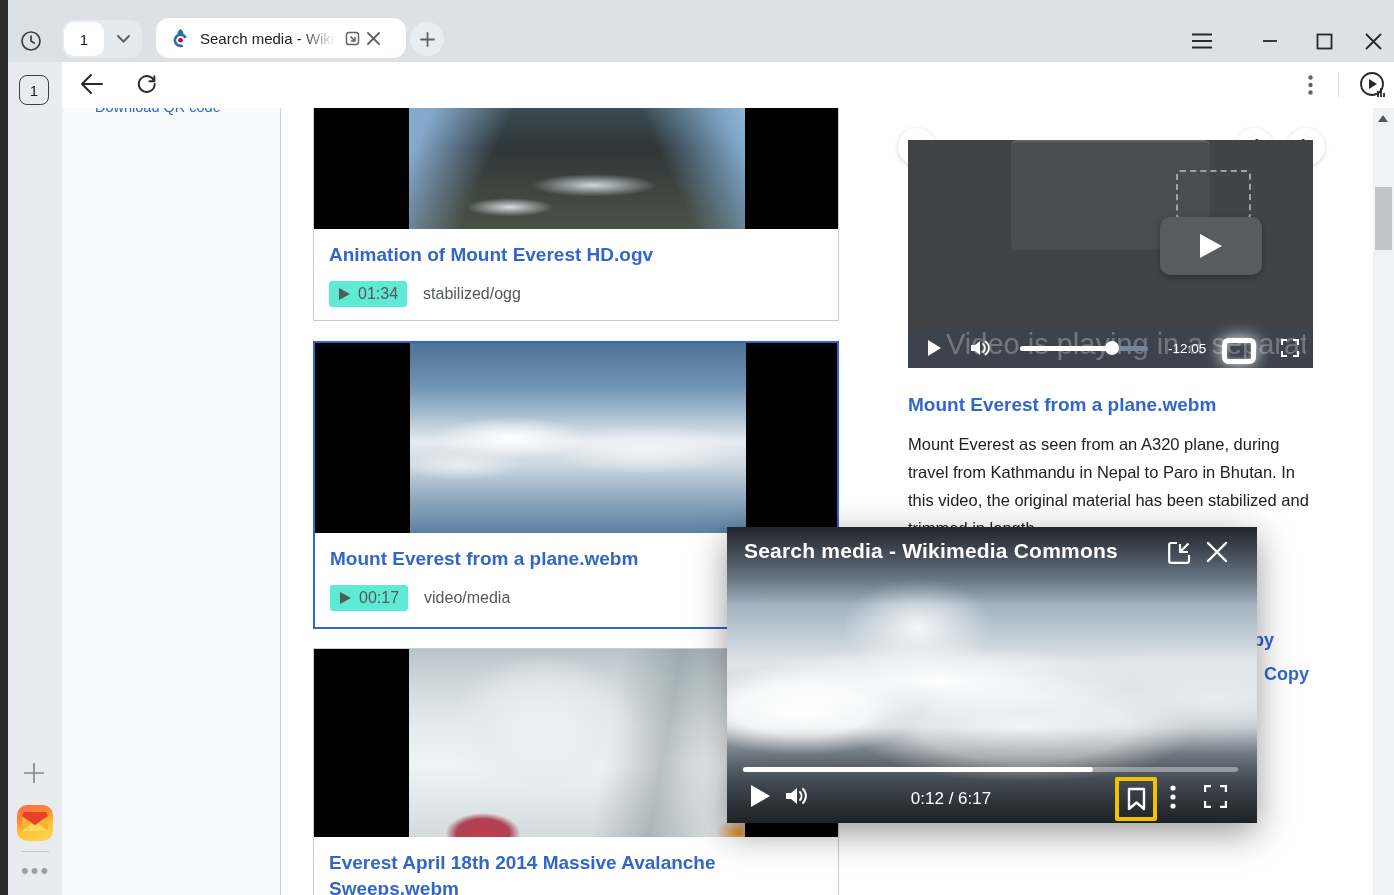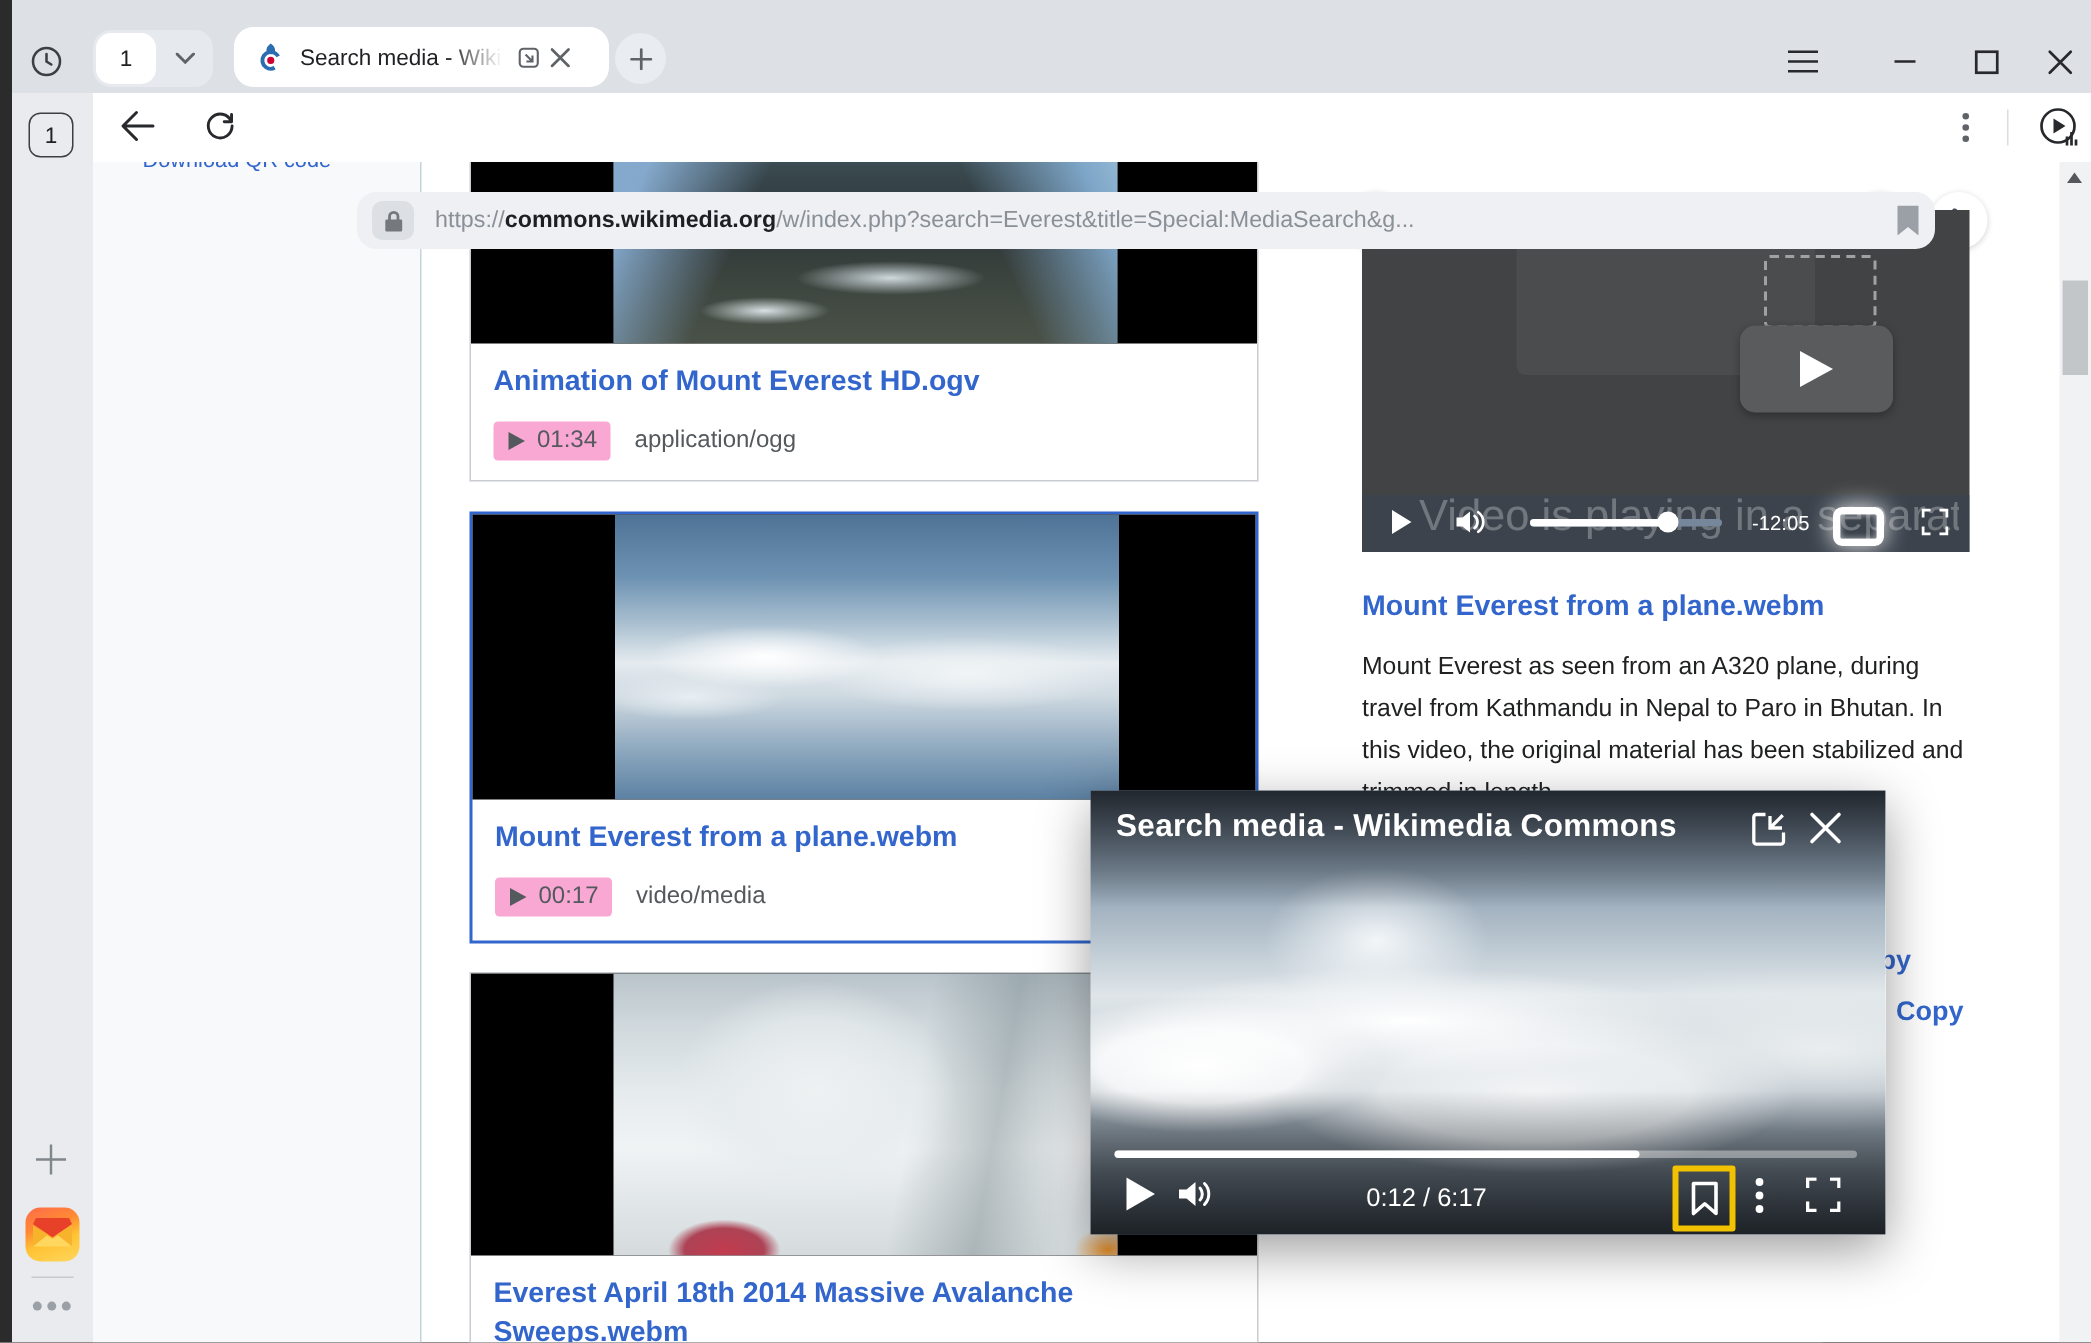--- a/index.html
+++ b/index.html
@@ -37,21 +37,21 @@
   .mw-sidebar{left:0;top:0;width:219px;height:787px;background:#f8f9fa;border-right:1px solid #c4d3de;}
   .qr-link{left:33px;top:-9px;font-size:14.5px;color:#3366cc;white-space:nowrap;}
 
   .card{left:251px;width:526px;background:#fff;border:1px solid #c8ccd1;}
   .card.selected{border:2px solid #3366cc;}
   .thumb{position:relative;width:100%;background:#000;overflow:hidden;}
   .thumb-img{position:absolute;top:0;left:95px;width:336px;height:100%;}
   .card-info{padding:13px 15px 0 15px;}
   .card-title{font-size:19px;font-weight:bold;color:#3366cc;line-height:26px;}
   .meta-row{display:flex;align-items:center;margin-top:13px;}
-  .dur-badge{display:flex;align-items:center;background:#f9a8d4;border-radius:3px;padding:4px 9px;color:#54595d;font-size:16px;}
+  .dur-badge{display:flex;align-items:center;background:#5eead4;border-radius:3px;padding:4px 9px;color:#54595d;font-size:16px;}
   .dur-badge svg{margin-right:7px;}
   .mime{margin-left:16px;color:#54595d;font-size:16px;}
 
   
   .circle-btn{width:38px;height:38px;border-radius:50%;background:#fff;box-shadow:0 1px 4px rgba(0,0,0,.18);display:flex;align-items:center;justify-content:center;}
   .player{left:846px;top:32px;width:405px;height:228px;background:#414345;overflow:hidden;}
   .ph-box{left:103px;top:0;width:199px;height:110px;background:#4b4c4e;border-radius:6px;border-top:2px solid #636466;}
   .ph-dash{left:165px;top:28px;width:75px;height:49px;border:2px dashed #9fa1a3;border-radius:4px;}
   .ph-play{left:252px;top:77px;width:102px;height:58px;background:#5a5b5d;border-radius:10px;display:flex;align-items:center;justify-content:center;box-shadow:0 2px 6px rgba(0,0,0,.3);}
   .qv-bar{left:0;top:190px;width:405px;height:38px;background:#3c434d;}
@@ -114,21 +114,21 @@
       </div>
       <div class="card-info">
         <div class="card-title">Animation of Mount Everest HD.ogv</div>
         <div class="meta-row">
           <span class="dur-badge">
             <svg width="13" height="14" viewBox="0 0 13 14">
                 <path d="M1 1l11 6-11 6z" fill="#54595d"></path>
               </svg>
             <span>01:34</span>
           </span>
-          <span class="mime">application/ogg</span>
+          <span class="mime">stabilized/ogg</span>
         </div>
       </div>
     </div>
 
     <div class="abs card selected" style="top:233px;height:288px;">
       <div class="thumb" style="height:190px;">
         <div class="thumb-img" style="background:
           radial-gradient(ellipse 110px 30px at 30% 50%, #ffffff, rgba(255,255,255,0) 70%),
           radial-gradient(ellipse 140px 34px at 70% 56%, #f0f4f6, rgba(240,244,246,0) 72%),
           radial-gradient(ellipse 90px 22px at 15% 64%, #e8eef2, rgba(232,238,242,0) 70%),
@@ -291,33 +291,20 @@
       <svg width="24" height="22" viewBox="0 0 24 22">
           <path d="M11 2L2 11l9 9M2.5 11H22" fill="none" stroke="#27292c" stroke-width="2" stroke-linecap="round" stroke-linejoin="round"></path>
         </svg>
     </div>
     <div class="abs" style="left:73px;top:10px;">
       <svg width="23" height="23" viewBox="0 0 24 24">
           <path d="M20.2 4.5v5.1h-5.1" fill="none" stroke="#27292c" stroke-width="2" stroke-linecap="round" stroke-linejoin="round"></path>
           <path d="M20 9.4a8.3 8.3 0 1 0 .6 3" fill="none" stroke="#27292c" stroke-width="2" stroke-linecap="round"></path>
         </svg>
     </div>
-    <div class="abs addrbar">
-      <span class="lock-chip">
-        <svg width="13" height="15" viewBox="0 0 20 24">
-            <path d="M4 10V7a6 6 0 0 1 12 0v3h1.5a1.5 1.5 0 0 1 1.5 1.5v10a1.5 1.5 0 0 1-1.5 1.5h-15A1.5 1.5 0 0 1 1 21.5v-10A1.5 1.5 0 0 1 2.5 10H4zm3 0h6V7a3 3 0 0 0-6 0v3z" fill="#75797d"></path>
-          </svg>
-      </span>
-      <span class="url"><span class="dim">https://</span><span class="host">commons.wikimedia.org</span><span class="dim">/w/index.php?search=Everest&amp;title=Special:MediaSearch&amp;g...</span></span>
-      <span class="addr-flag">
-        <svg width="16" height="20" viewBox="0 0 16 20">
-            <path d="M1 0h14v20l-7-5.6L1 20z" fill="#9aa0a6"></path>
-          </svg>
-      </span>
-    </div>
     <div class="abs" style="left:1246px;top:13px;">
       <svg width="5" height="20" viewBox="0 0 5 20">
           <circle cx="2.5" cy="2.5" r="2.2" fill="#5f6368"></circle>
           <circle cx="2.5" cy="10" r="2.2" fill="#5f6368"></circle>
           <circle cx="2.5" cy="17.5" r="2.2" fill="#5f6368"></circle>
         </svg>
     </div>
     <div class="abs" style="left:1276px;top:11px;width:1px;height:24px;background:#dadce0;"></div>
     <div class="abs" style="left:1296px;top:8px;">
       <svg width="30" height="30" viewBox="0 0 30 30">

